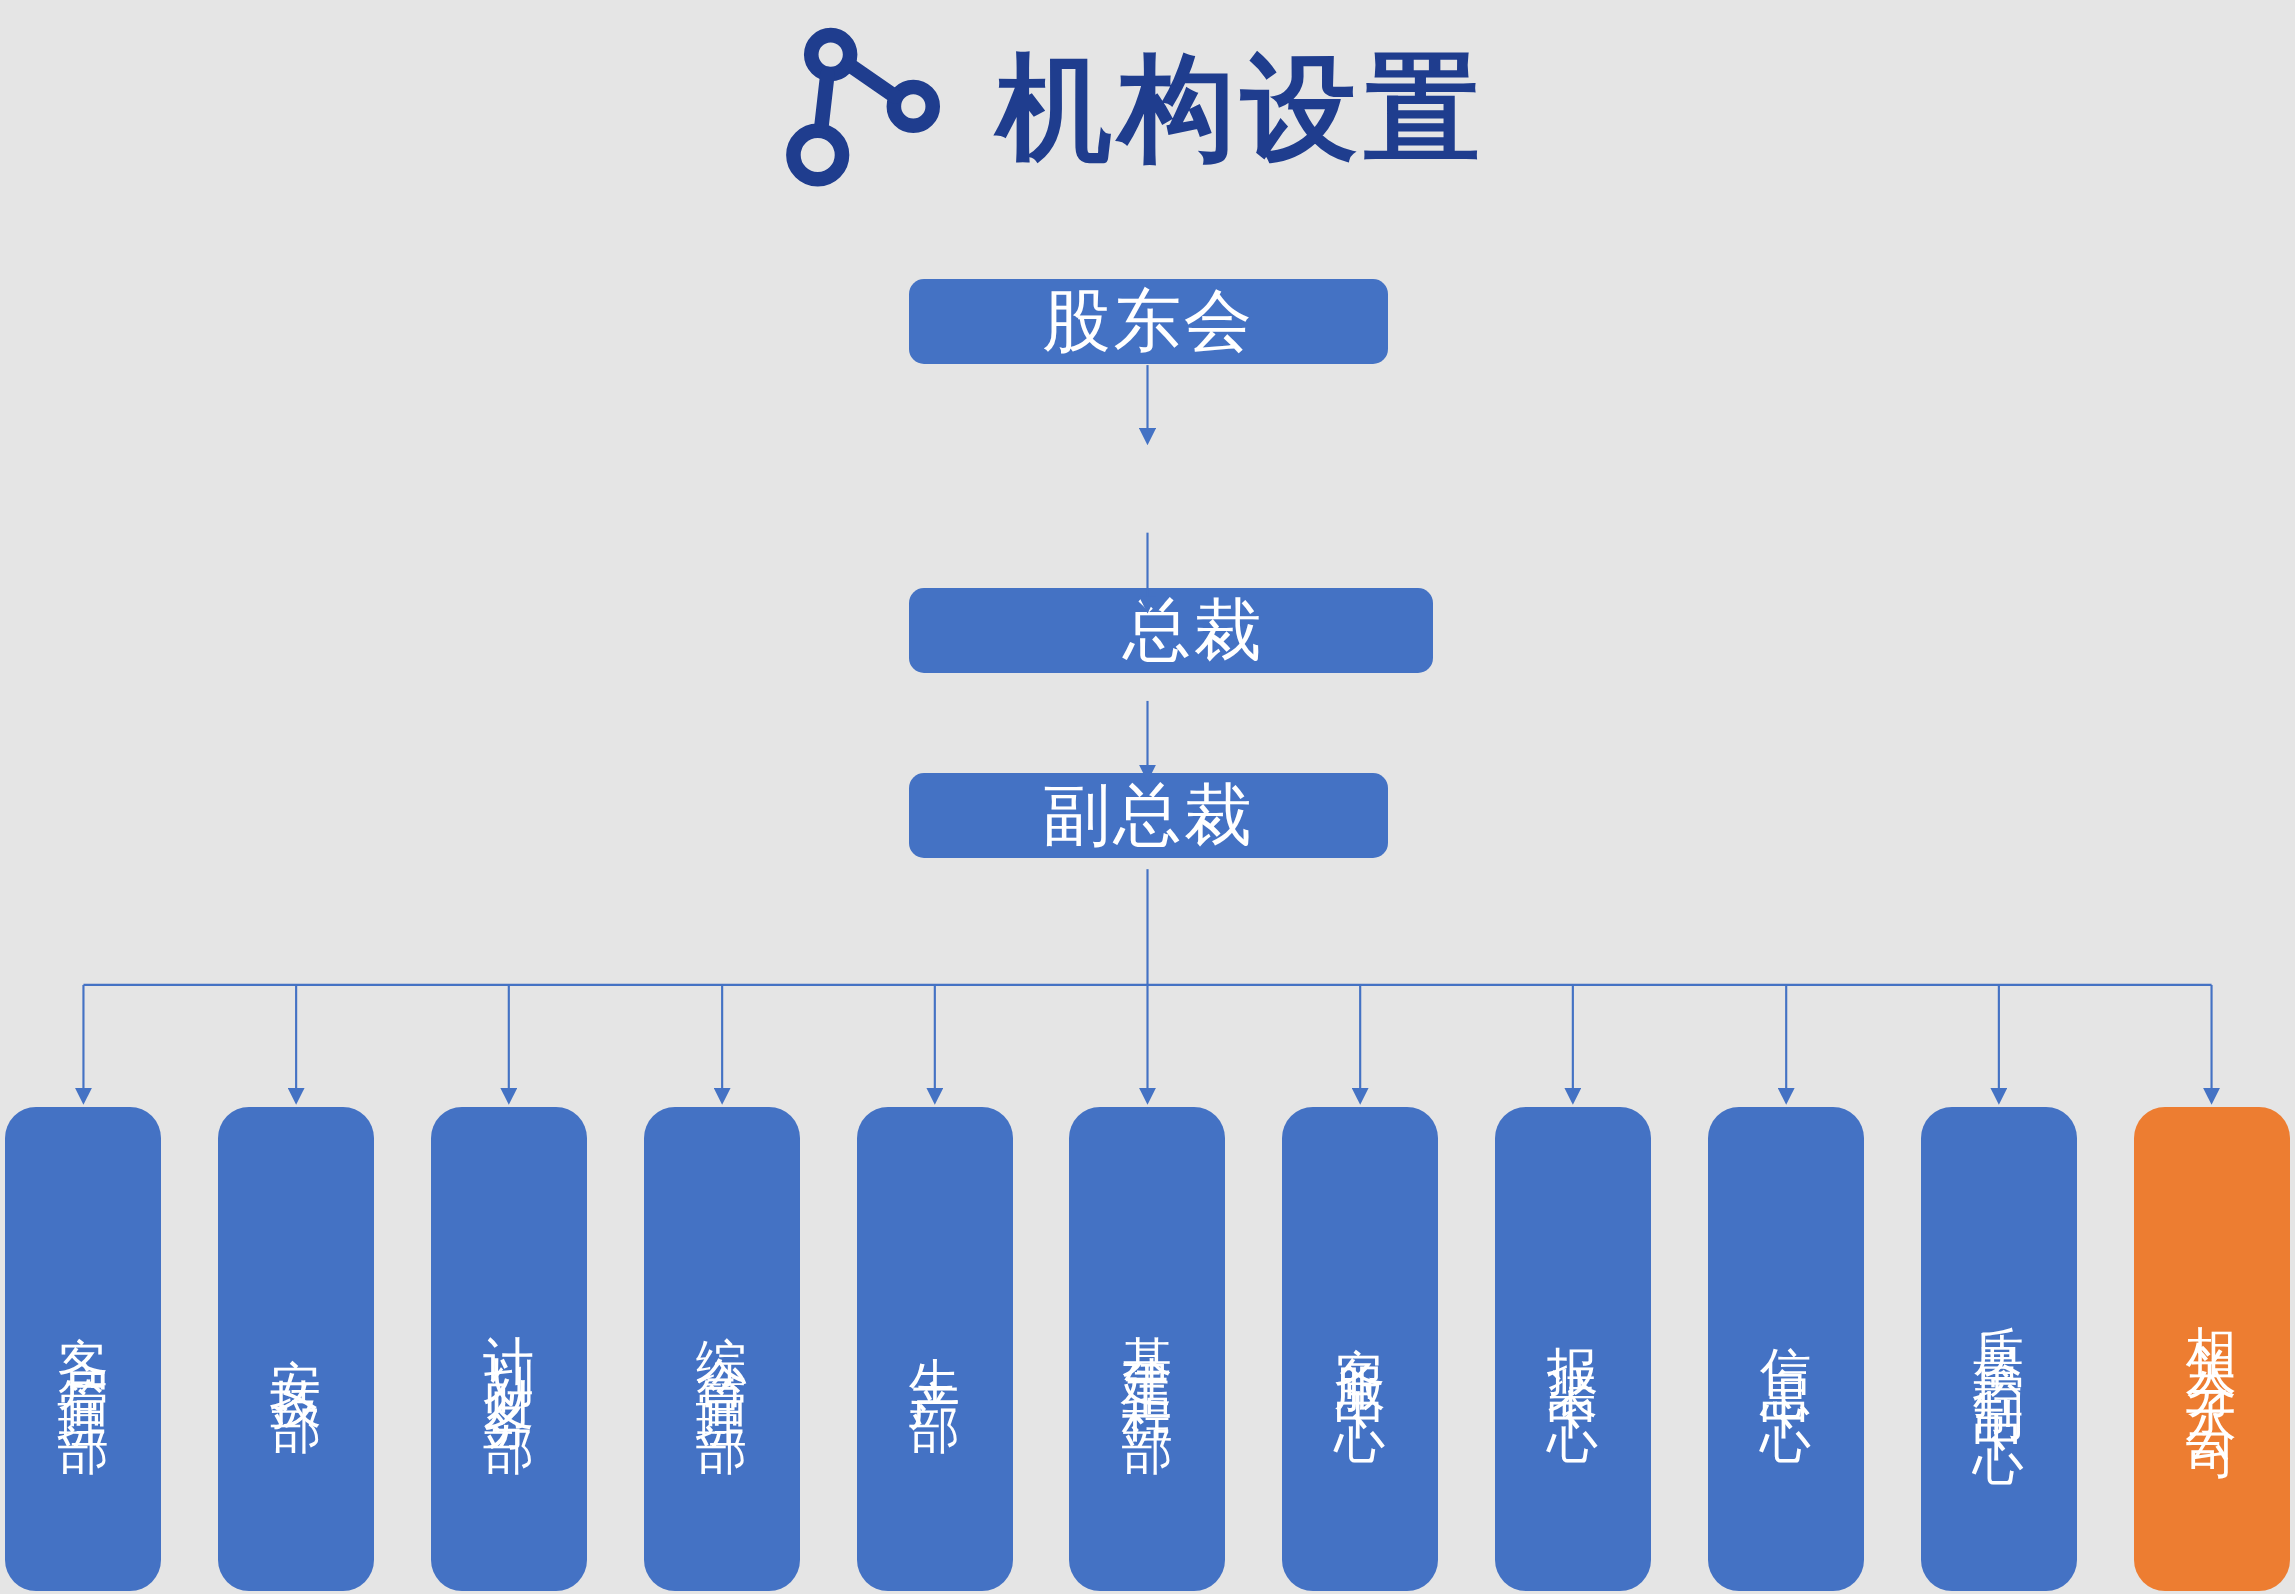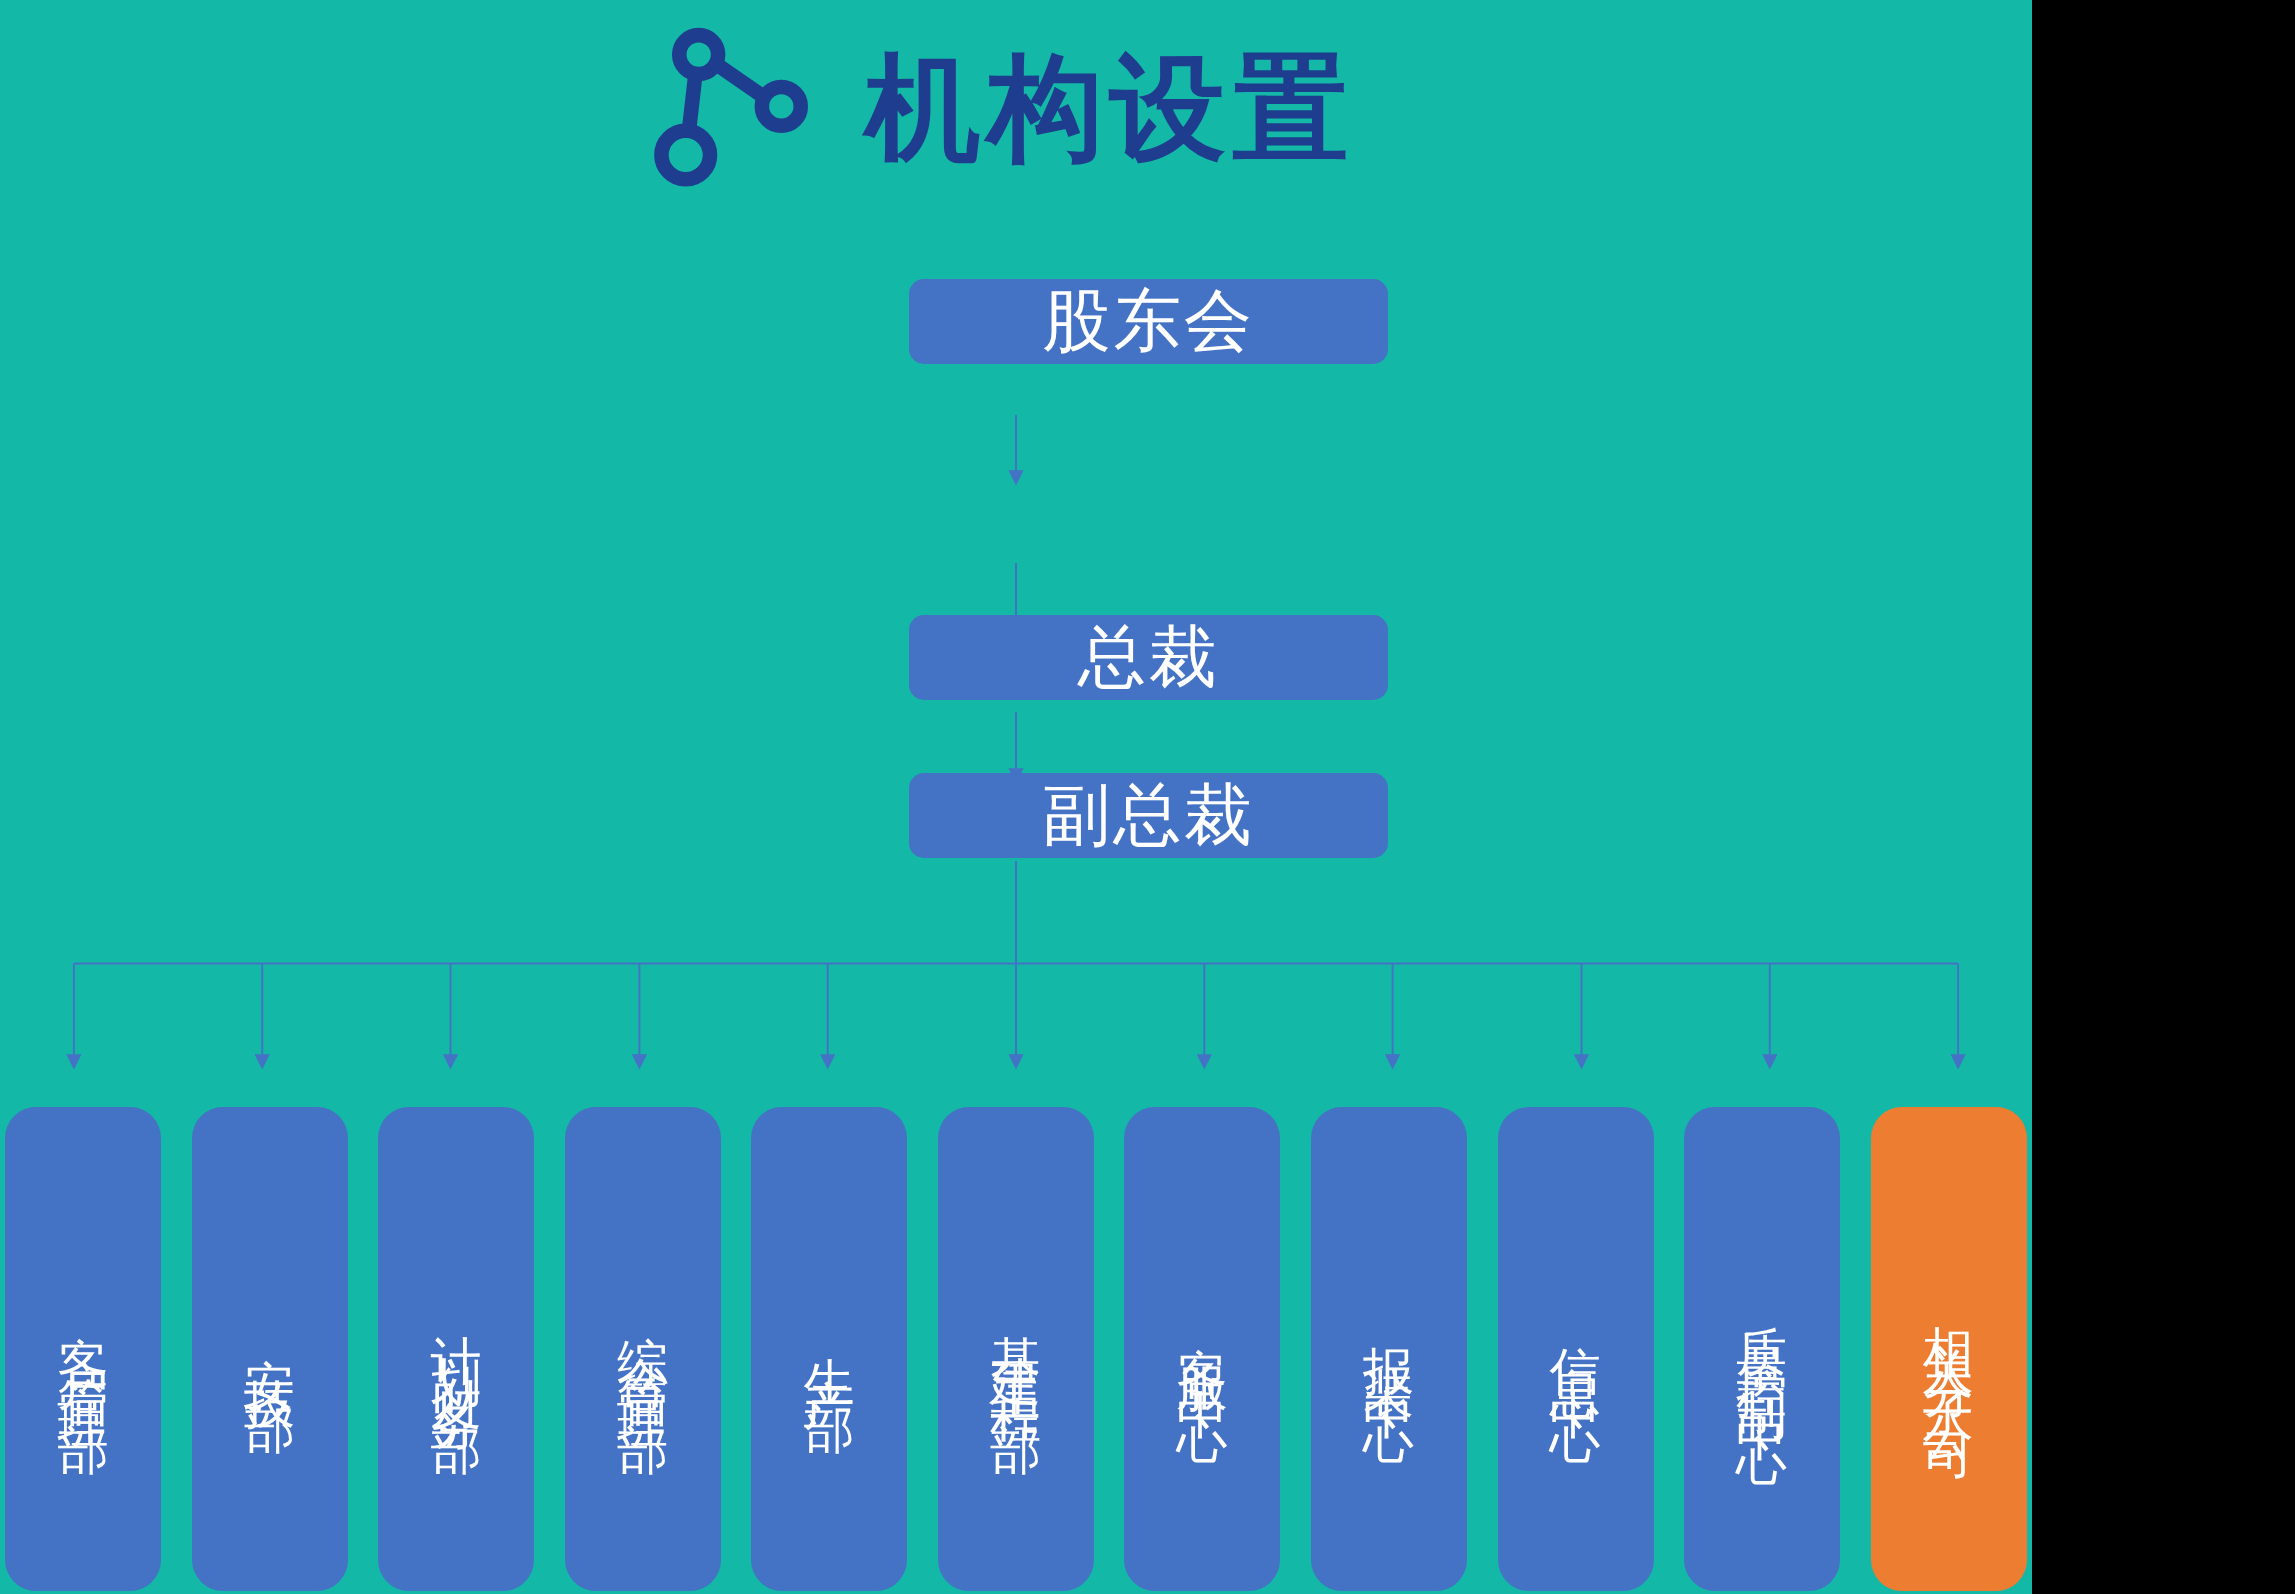--- a/index.html
+++ b/index.html
@@ -1,20 +1,20 @@
 <!DOCTYPE html>
 <html style="font-size:10.8px"><head>
 <meta charset="utf-8">
 <style>
   html, body { margin: 0; padding: 0; background: #000; }
   .canvas {
     position: relative;
-    width: 2032px;
+    width: 2295px;
     height: 1595px;
-    background: #14b8a6;
+    background: #e5e5e5;
     overflow: hidden;
     font-family: "Liberation Sans", "DejaVu Sans", sans-serif;
   }
 
   
   .header {
     position: absolute;
     top: 27px;
     left: 50%;
     transform: translateX(-52%);
@@ -42,21 +42,21 @@
     border-radius: 15px;
     display: flex;
     align-items: center;
     justify-content: center;
     color: #FFFFFF;
     font-size: 68px;
     letter-spacing: 2.7px;
   }
   .chain-0 { top: 279px; }
   .chain-1 { top: 447px; }
-  .chain-2 { top: 615px; }
+  .chain-2 { top: 588px; padding-left: 45px; }
   .chain-3 { top: 773px; }
 
   
   .connectors {
     position: absolute;
     inset: 0;
     width: 100%;
     height: 100%;
     pointer-events: none;
   }

